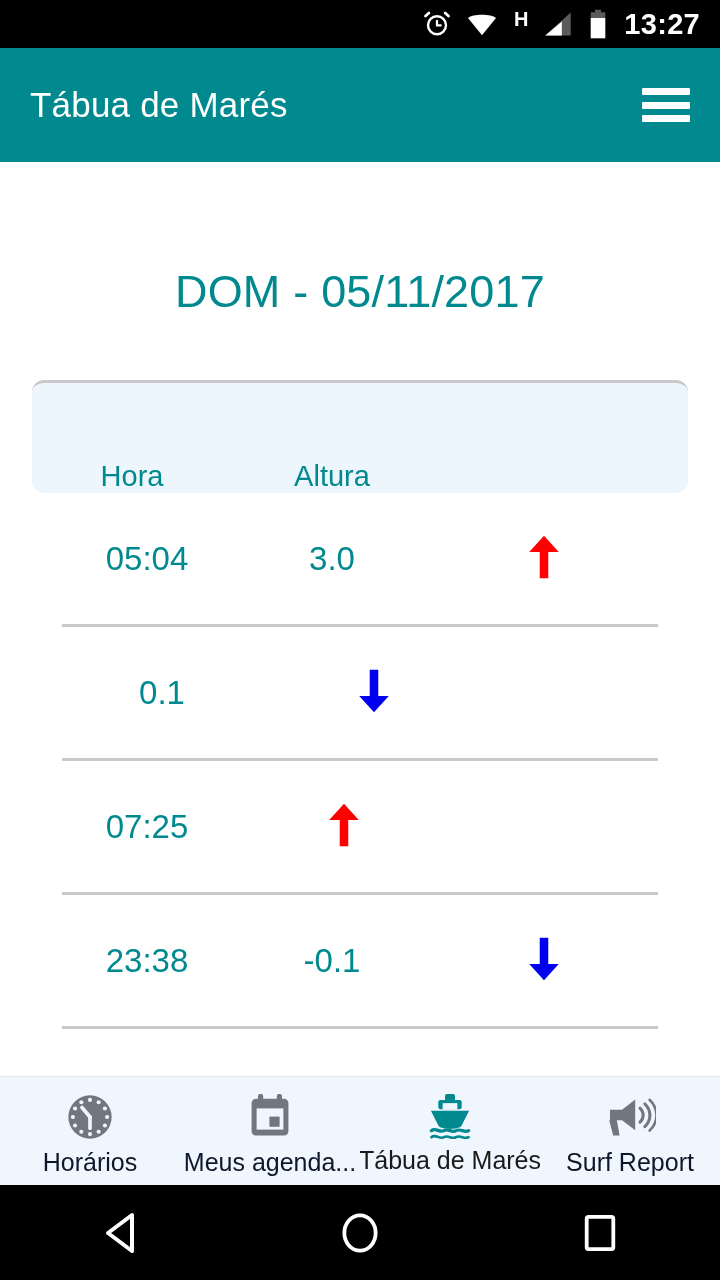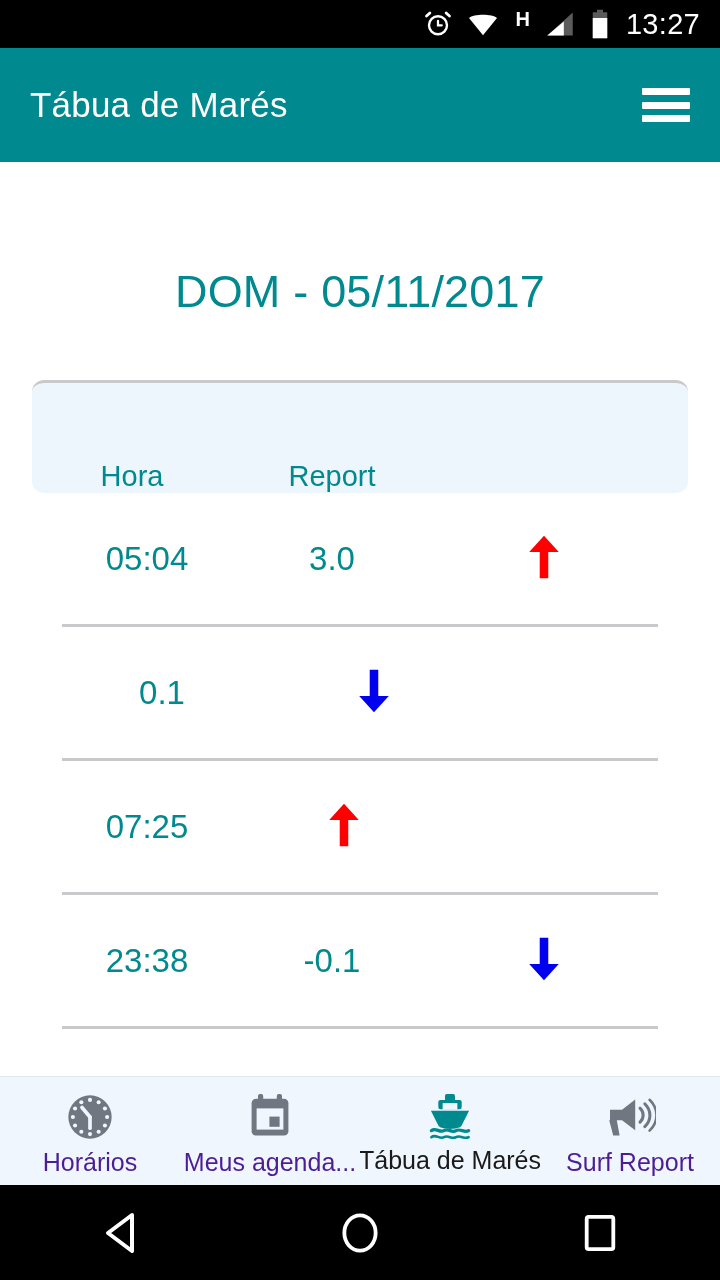--- a/index.html
+++ b/index.html
@@ -13,21 +13,21 @@
   .screen { position:relative; width:720px; height:1280px; background:#fff; }
 
   
   .statusbar {
     position:absolute; top:0; left:0; width:720px; height:48px;
     background:#000; display:flex; align-items:center;
     justify-content:flex-end; padding-right:20px; gap:0;
   }
   .sb-icon { display:flex; align-items:center; justify-content:center; margin-left:14px; }
   .sb-h { color:#fff; font-size:20px; font-weight:700; line-height:1; margin-left:16px; position:relative; top:-5px; }
-  .sb-time { color:#fff; font-size:29px; font-weight:400; margin-left:16px; letter-spacing:0.3px; }
+  .sb-time { color:#fff; font-size:29px; font-weight:700; margin-left:16px; letter-spacing:0.3px; }
 
   
   .appbar {
     position:absolute; top:48px; left:0; width:720px; height:114px;
     background:#00898e; display:flex; align-items:center;
     padding:0 30px; justify-content:space-between;
   }
   .appbar-title { color:#fff; font-size:35px; font-weight:400; letter-spacing:0.2px; }
   .hamburger { width:48px; height:34px; display:flex; flex-direction:column; justify-content:space-between; cursor:pointer; }
   .hamburger span { display:block; height:7px; background:#fff; border-radius:1px; }
@@ -67,21 +67,21 @@
     position:absolute; top:1076px; left:0; width:720px; height:109px;
     background:#eff6fd; border-top:1px solid #e0e6ec;
     display:flex; align-items:flex-start;
   }
   .navitem {
     width:180px; height:109px; display:flex; flex-direction:column;
     align-items:center; padding-top:14px; overflow:hidden; position:relative;
   }
   .navicon { height:52px; display:flex; align-items:center; justify-content:center; }
   .navlabel {
-    font-size:25px; color:#4c1d95; margin-top:6px; white-space:nowrap;
+    font-size:25px; color:#0f172a; margin-top:6px; white-space:nowrap;
     line-height:1.1;
   }
   .navitem.active .navlabel { color:#1a1a1a; }
   .navlabel-wide { position:absolute; bottom:12px; left:50%; transform:translateX(-50%); white-space:nowrap; }
 
   
   .navbar {
     position:absolute; top:1185px; left:0; width:720px; height:95px;
     background:#000; display:flex; align-items:center; justify-content:space-around;
   }
@@ -133,21 +133,21 @@
   <div class="appbar-shadow"></div>
 
   <div class="content">
 
     <div class="date-heading">DOM - 05/11/2017</div>
 
     <div class="table">
 
       <div class="table-head">
         <div class="col-hora"><span class="th">Hora</span></div>
-        <div class="col-altura"><span class="th">Report</span></div>
+        <div class="col-altura"><span class="th">Altura</span></div>
         <div class="col-arrow"><span class="th"></span></div>
       </div>
 
       <div class="rows">
 
         <div class="trow">
           <div class="col-hora"><span class="td">05:04</span></div>
           <div class="col-altura"><span class="td">3.0</span></div>
           <div class="col-arrow">
             <span class="arrow">

